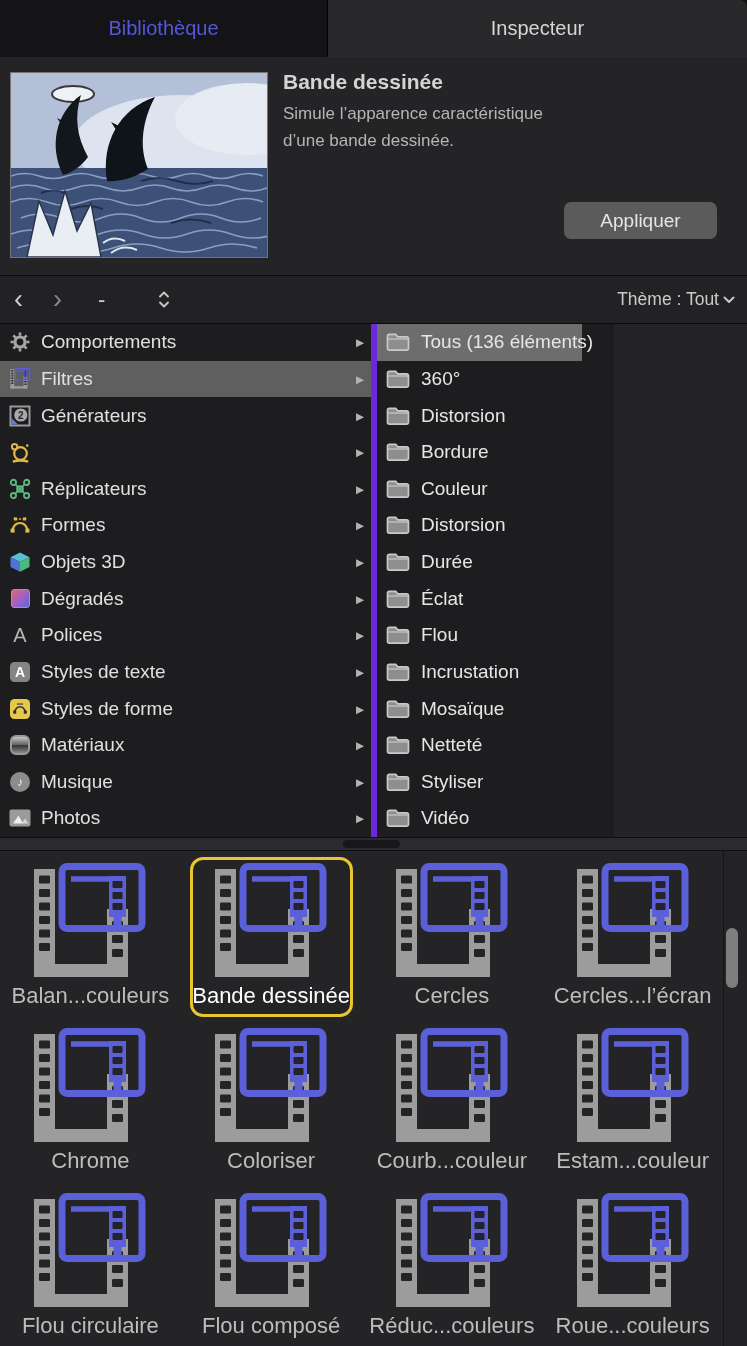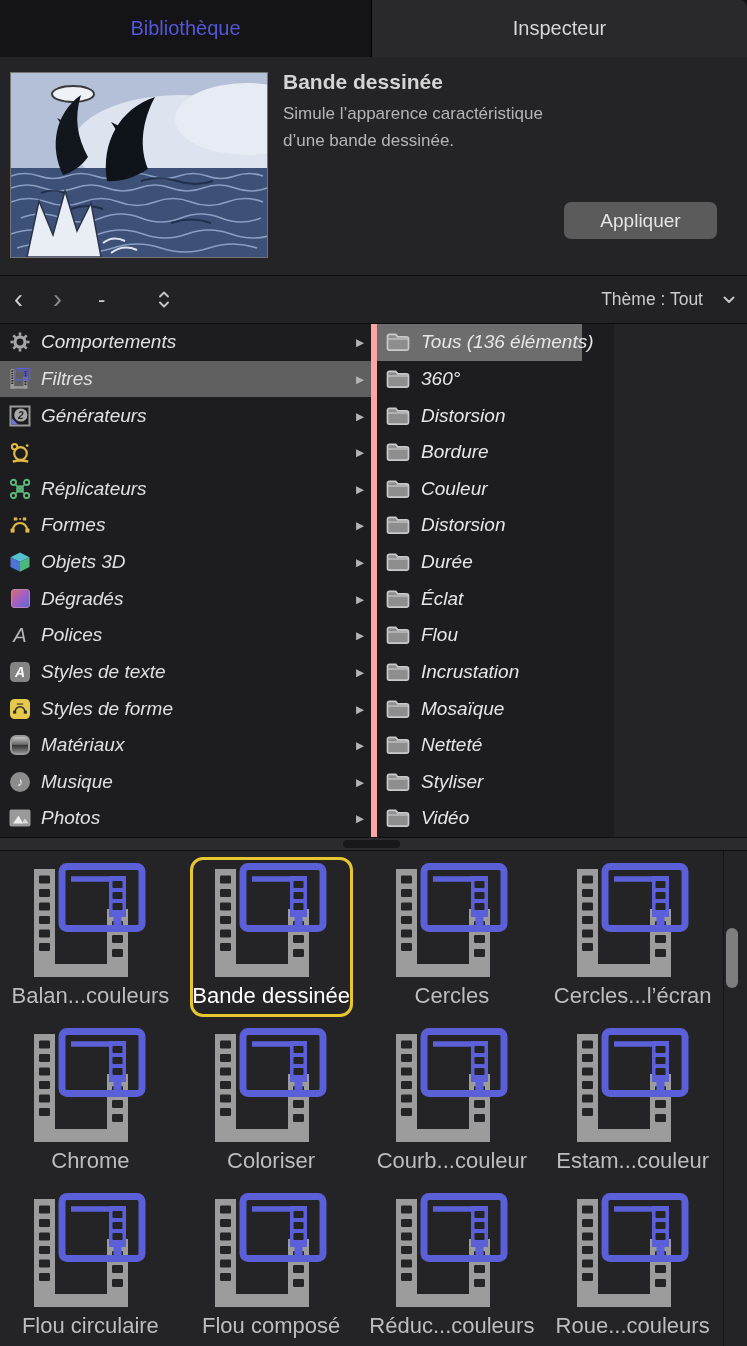--- a/index.html
+++ b/index.html
@@ -5,21 +5,21 @@
   * { margin:0; padding:0; box-sizing:border-box; }
   html,body { background:#141414; }
   body { font-family:"Liberation Sans","DejaVu Sans",sans-serif; -webkit-font-smoothing:antialiased; }
 
   .panel { position:relative; width:747px; height:1346px; background:#242426; overflow:hidden;
            border-radius:8px 8px 0 0; }
 
   
   .tabbar { position:absolute; top:0; left:0; width:747px; height:57px; display:flex; }
   .tab { display:flex; align-items:center; justify-content:center; font-size:20px; cursor:default; }
-  .tab-library { width:372px; background:#141416; color:#5457da; border-right:1px solid #000; }
+  .tab-library { width:328px; background:#141416; color:#5457da; border-right:1px solid #000; }
   .tab-inspector { flex:1; background:#29292b; color:#d6d6d6; }
 
   
   .preview { position:absolute; top:57px; left:0; width:747px; height:218px; background:#242426; }
   .thumb { position:absolute; left:10px; top:15px; width:258px; height:186px;
            border:1px solid #747474; background:#b3c0d8; }
   .thumb svg { display:block; }
   .pv-title { position:absolute; left:283px; top:13px; font-size:21px; font-weight:bold; color:#d4d4d4; }
   .pv-desc { position:absolute; left:283px; top:43px; font-size:17px; line-height:27px; color:#b5b5b5; }
   .apply-btn { position:absolute; left:564px; top:145px; width:153px; height:37px; background:#5b5b5b;
@@ -27,26 +27,26 @@
                font-family:inherit; cursor:default; }
 
   
   .toolbar { position:absolute; top:275px; left:0; width:747px; height:49px; background:#222224;
              border-top:1px solid #0c0c0c; border-bottom:1px solid #0c0c0c;
              display:flex; align-items:center; }
   .nav-back { margin-left:14px; font-size:27px; color:#cfcfcf; line-height:1; }
   .nav-fwd  { margin-left:30px; font-size:27px; color:#8a8a8a; line-height:1; }
   .nav-minus{ margin-left:36px; font-size:22px; color:#cfcfcf; line-height:1; }
   .stepper  { margin-left:52px; display:flex; flex-direction:column; align-items:center; }
-  .theme-ctl{ margin-left:auto; margin-right:12px; display:flex; align-items:center; gap:20px;
+  .theme-ctl{ margin-left:auto; margin-right:12px; display:flex; align-items:center; gap:4px;
               font-size:17.5px; color:#cbcbcb; }
 
   
   .lists { position:absolute; top:324px; left:0; width:614px; height:513px; display:flex;
-           background:#fca5a5;font-style:italic; }
+           background:#6d28d9; }
   .col { background:#1d1d1f; overflow:hidden; }
   .col-categories { width:371px; margin-right:6px; }
   .col-folders { flex:1; }
   .col ul { list-style:none; }
   .col li { height:36.64px; display:flex; align-items:center; padding-left:8px; }
   .col-categories li.selected { background:#5f5f5f; }
   .col-folders li.selected { background:#6d6d6d; margin-right:32px; }
   .ic { width:24px; height:24px; display:flex; align-items:center; justify-content:center; flex:0 0 24px; }
   .cat-label { margin-left:9px; font-size:19px; color:#e0e0e0; white-space:nowrap; }
   .disc { margin-left:auto; margin-right:7px; font-size:10.5px; color:#b3b3b3; }

